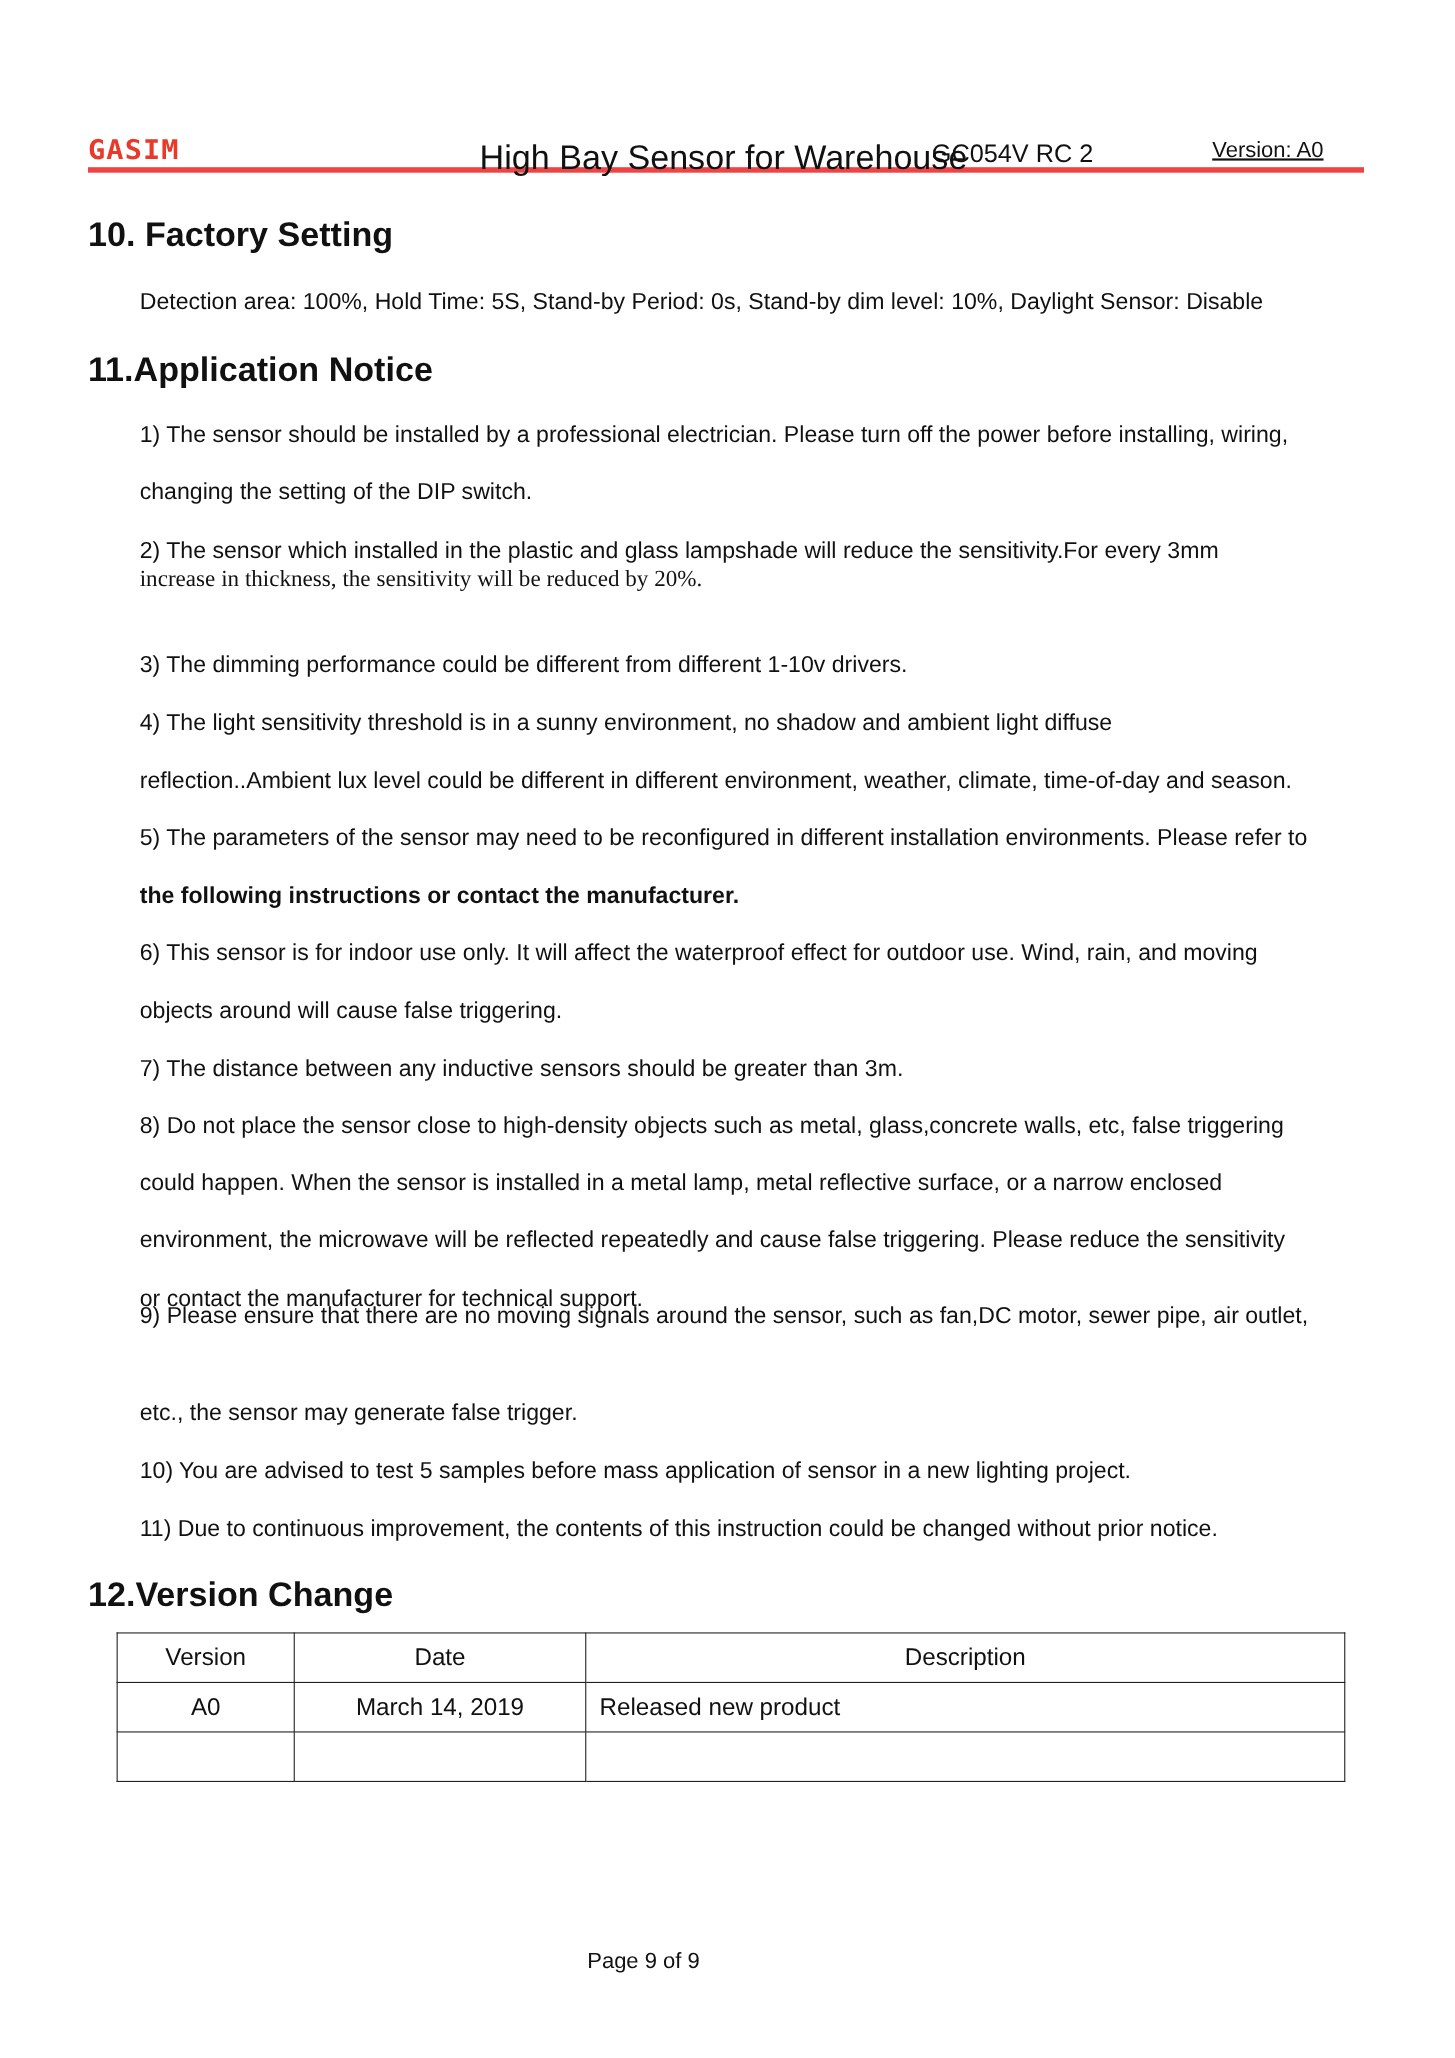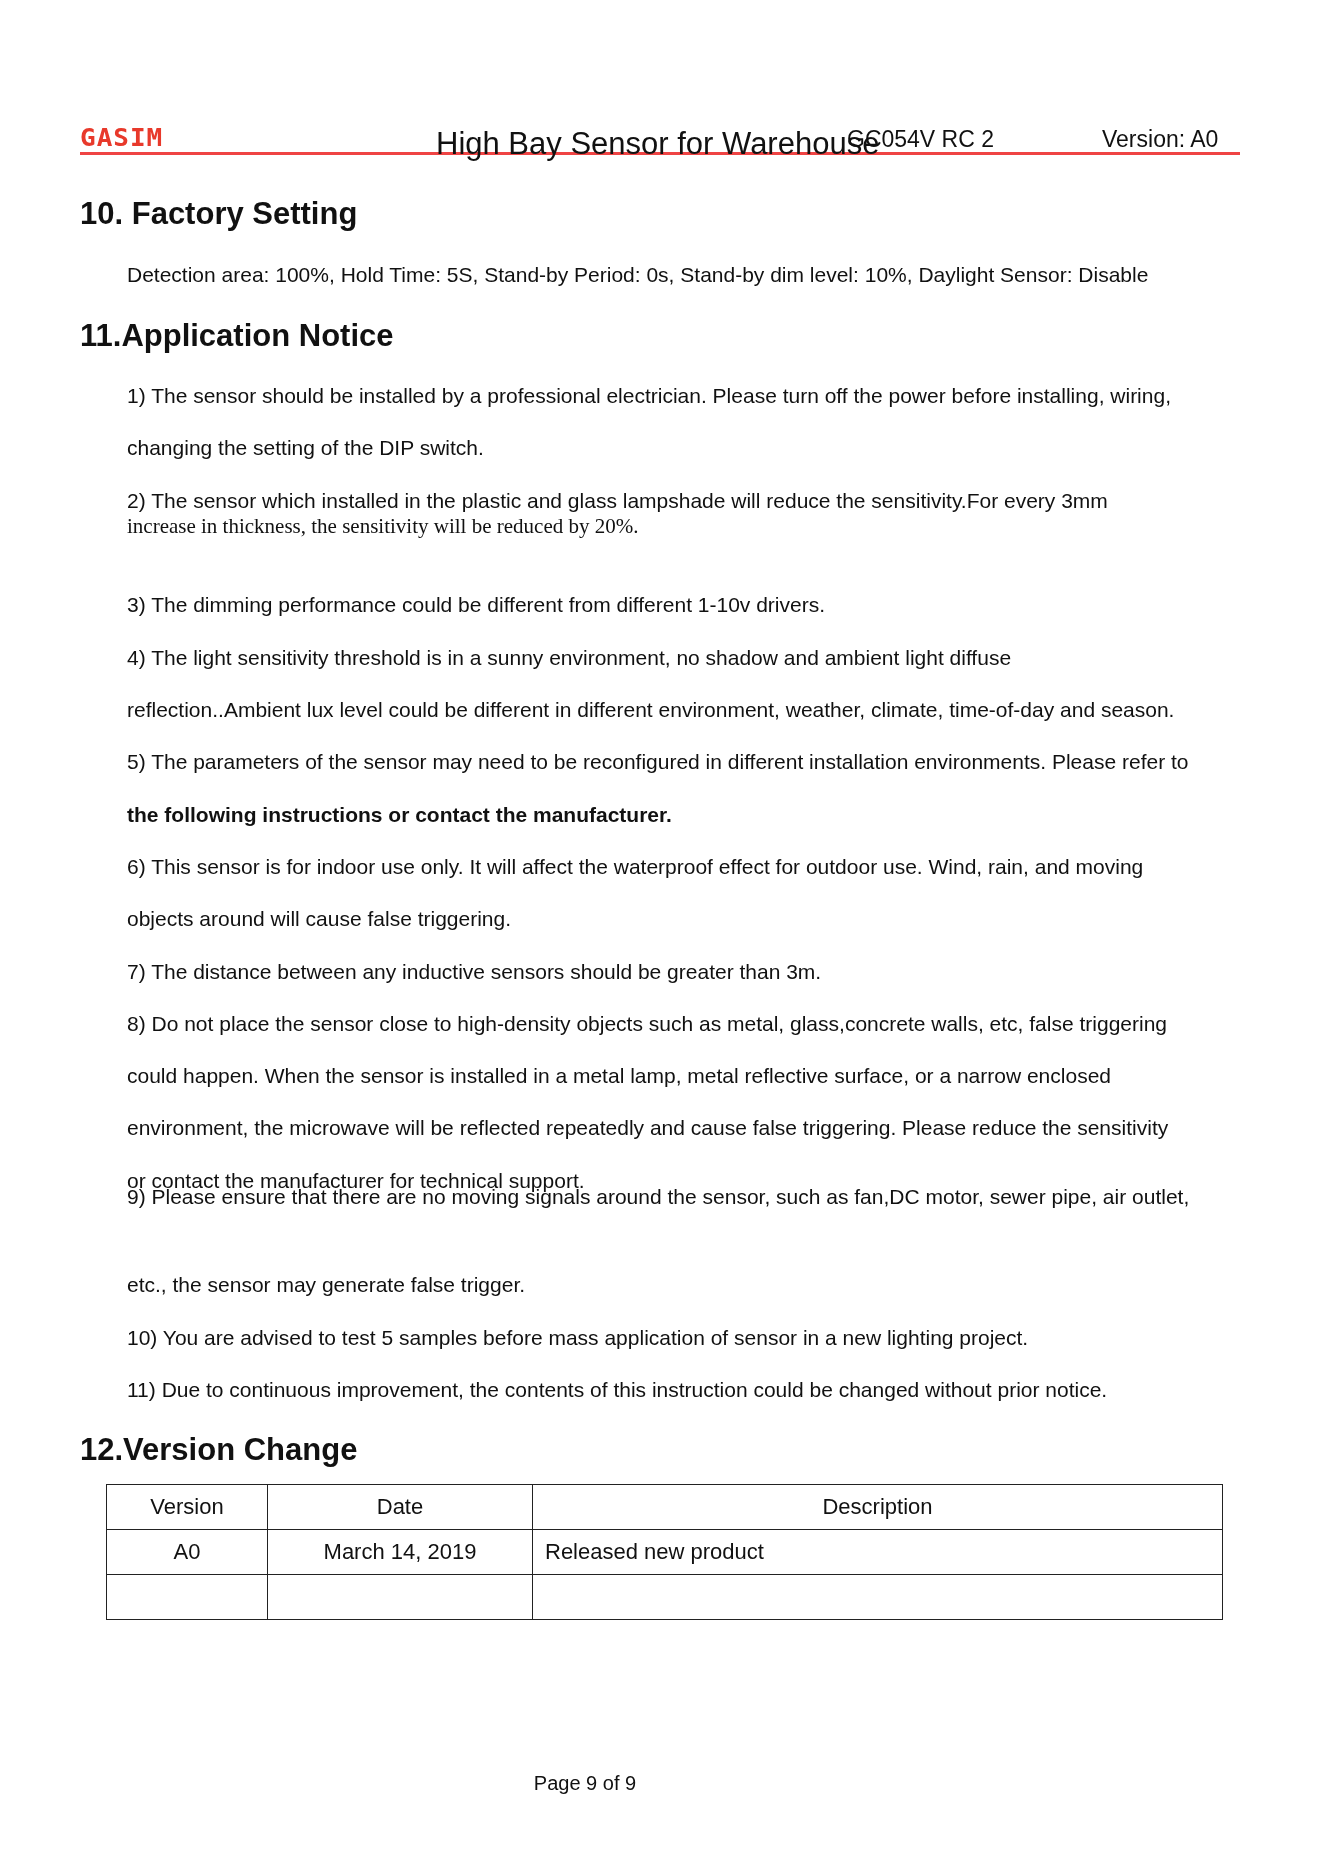--- a/index.html
+++ b/index.html
@@ -1,21 +1,21 @@
 <!DOCTYPE html>
 <html><head>
 <meta charset="utf-8">
 <style>
   html, body { margin: 0; padding: 0; background: #ffffff; }
   body { width: 1323px; height: 1871px; position: relative; font-family: "Liberation Sans", sans-serif; color: #111; overflow: hidden; }
-  .header { position: absolute; left: 80px; top: 118px; width: 1160px; height: 34px; border-bottom: 3px solid #ef4444; }
+  .header { position: absolute; left: 80px; top: 118px; width: 1160px; height: 34px; border-bottom: 5px solid #ef4444; }
   .logo { position: absolute; left: 0; top: 6px; font-family: "DejaVu Sans Mono", monospace; font-weight: bold; font-size: 26px; color: #e8392b; letter-spacing: 1px; transform: scaleY(0.95); line-height: 26px; }
   .h-title { position: absolute; left: 356px; top: 8px; font-size: 31px; }
   .h-model { position: absolute; left: 767px; top: 8px; font-size: 23px; }
-  .h-ver { position: absolute; left: 1022px; top: 8px; font-size: 23px; }
+  .h-ver { position: absolute; left: 1022px; top: 8px; font-size: 20px; text-decoration: underline; }
   .sec-title { position: absolute; left: 80px; font-size: 31px; font-weight: bold; }
   .para { position: absolute; left: 127px; font-size: 21px; white-space: nowrap; }
   .notice-line { position: absolute; left: 127px; font-size: 21px; white-space: nowrap; }
   table.vc { position: absolute; left: 106px; top: 1484px; width: 1117px; border-collapse: collapse; font-size: 22px; padding-left: 17px; }
   table.vc td, table.vc th { border: 1.5px solid #222; height: 44px; padding: 0 12px; font-weight: normal; }
   table.vc th { text-align: center; }
   .c1 { width: 136px; text-align: center; }
   .c2 { width: 240px; text-align: center; }
   .c3 { text-align: left; }
   .footer { position: absolute; left: 0; width: 1170px; top: 1772px; text-align: center; font-size: 20px; }

